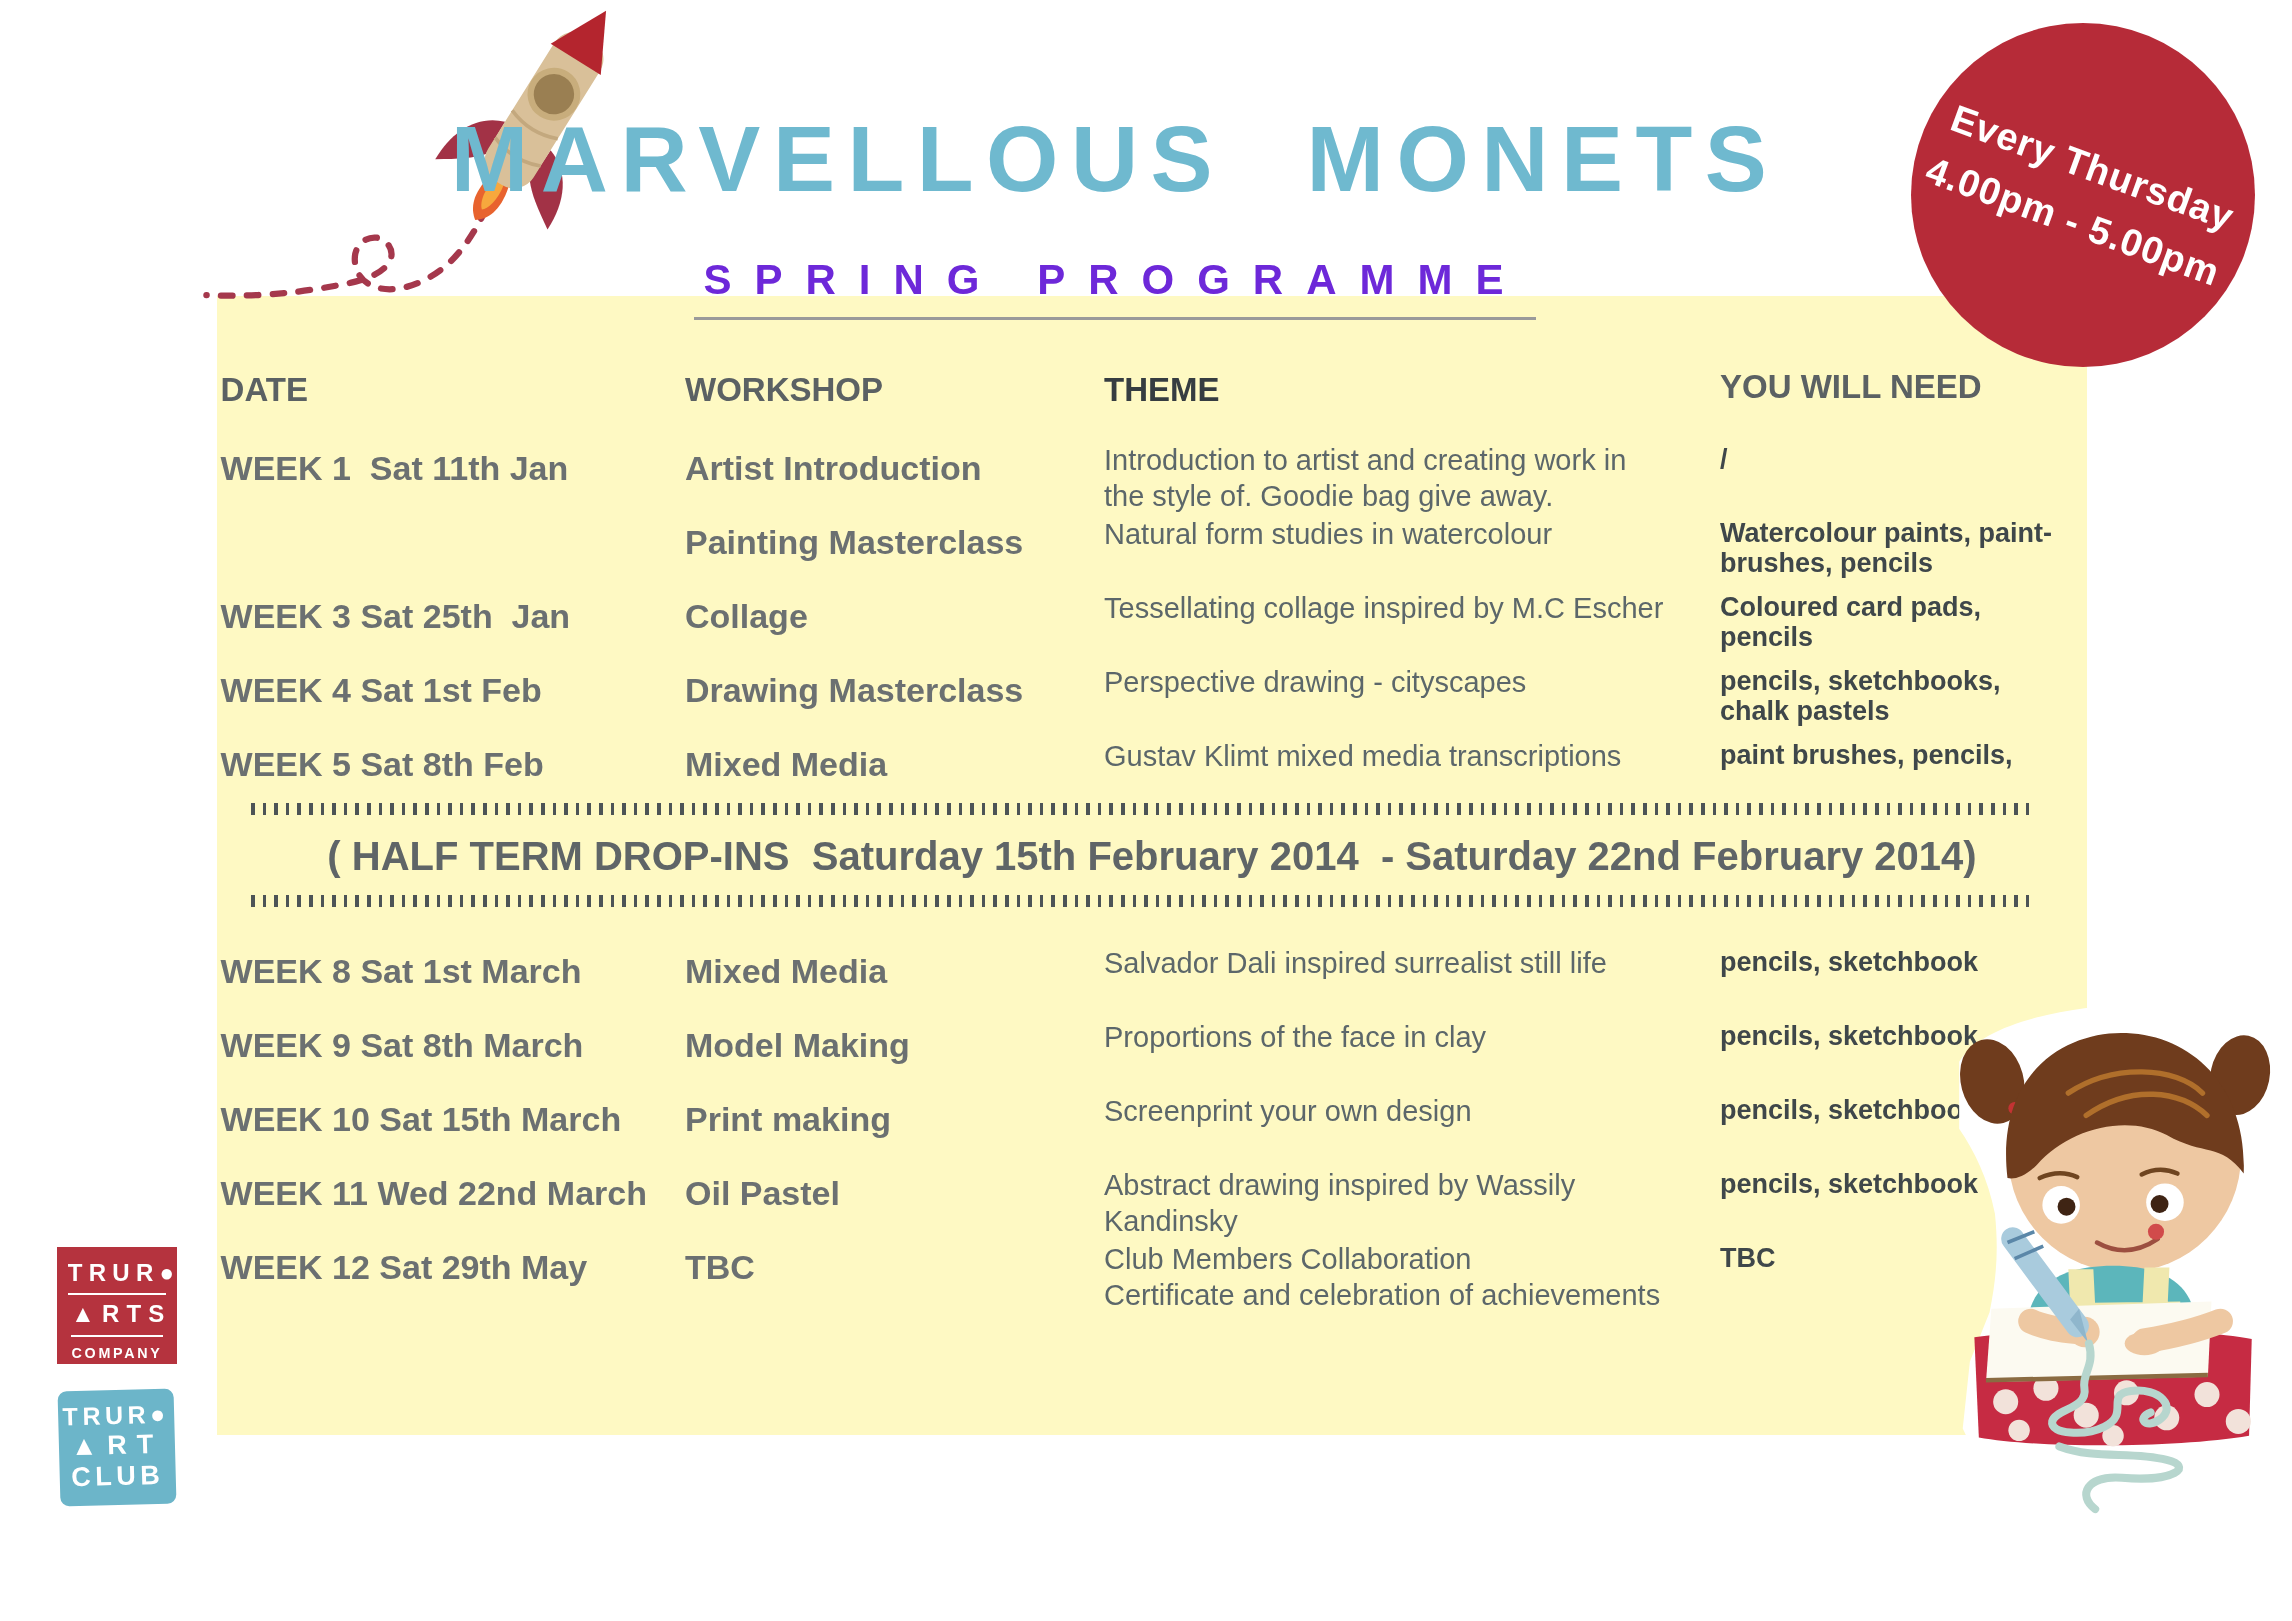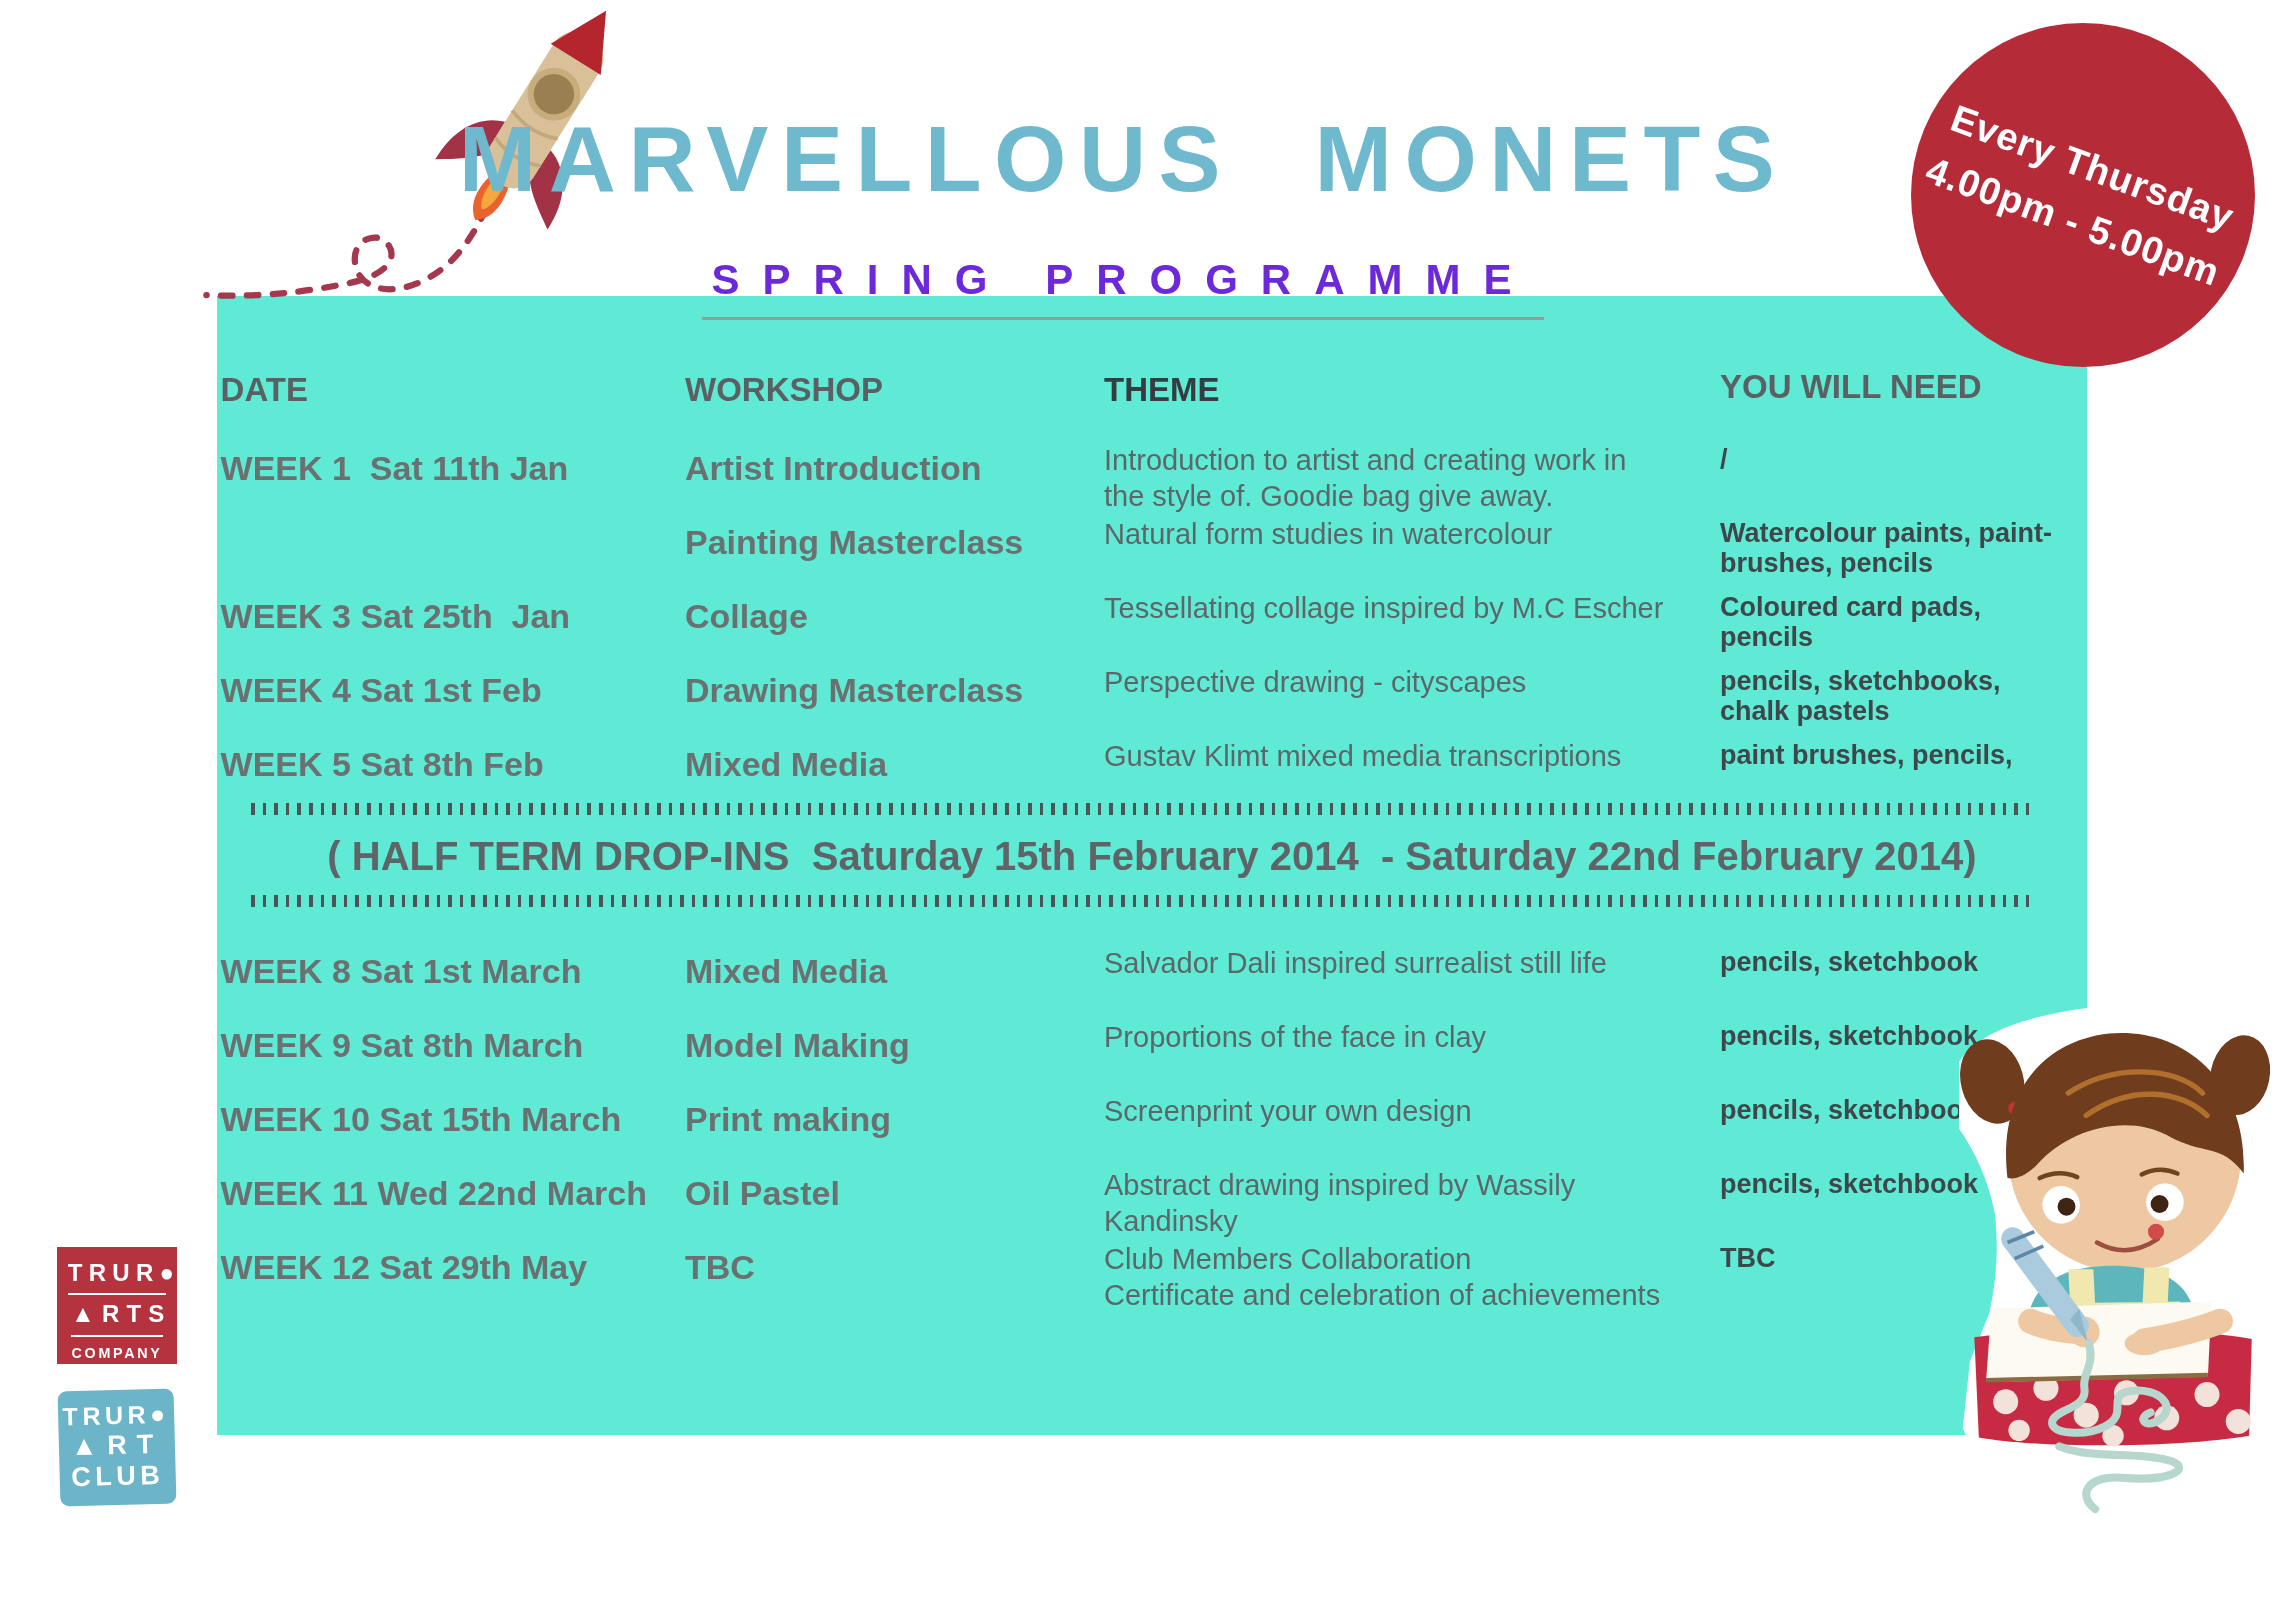--- a/index.html
+++ b/index.html
@@ -3,21 +3,21 @@
 <meta charset="utf-8">
 <style>
   html,body{margin:0;padding:0;}
   body{
     width:2293px;height:1621px;position:relative;overflow:hidden;
     background:#ffffff;font-family:"Liberation Sans",sans-serif;
   }
   .abs{position:absolute;}
 
   
-  .header-block{position:absolute;left:0;top:0;width:2230px;text-align:center;padding-left:8px;}
+  .header-block{position:absolute;left:0;top:0;width:2230px;text-align:center;}
   .title{
     margin:0;position:relative;top:106px;
     font-size:93px;font-weight:bold;letter-spacing:12.5px;word-spacing:43px;
     color:#6fb9cf;
   }
   .subtitle{
     margin:0;position:relative;top:133px;display:inline-block;
     font-size:42px;font-weight:bold;letter-spacing:23px;
     color:#6d28d9;border-bottom:3.6px solid #9a9a9a;padding:0 9px 12.5px 9px;
   }
@@ -29,21 +29,21 @@
   }
   .badge-text{
     transform:rotate(20deg);color:#ffffff;text-align:center;
     font-size:38px;font-weight:bold;line-height:1.5;letter-spacing:0.9px;
     white-space:pre;
   }
 
   
   .panel{
     left:217px;top:296px;width:1870px;height:1139px;
-    background:#5eead4;
+    background:#fef9c3;
   }
   .thead{position:absolute;top:76px;left:0;width:100%;height:45px;}
   .rows1{position:absolute;top:154px;left:0;width:100%;}
   .rows2{position:absolute;top:657px;left:0;width:100%;}
   .row{position:relative;height:74px;}
   .cell{position:absolute;top:0;white-space:pre-wrap;}
   .c-date{left:3.6px;width:452px;font-size:34px;font-weight:bold;color:#6b7071;line-height:36px;}
   .c-workshop{left:468px;width:407px;font-size:34px;font-weight:bold;color:#6b7071;line-height:36px;}
   .c-theme{left:887px;width:609px;top:-8px;font-size:29px;font-weight:normal;color:#5c676a;line-height:36px;}
   .c-need{left:1503px;width:376px;top:-6.3px;font-size:27px;font-weight:bold;color:#3f474a;line-height:30px;}

